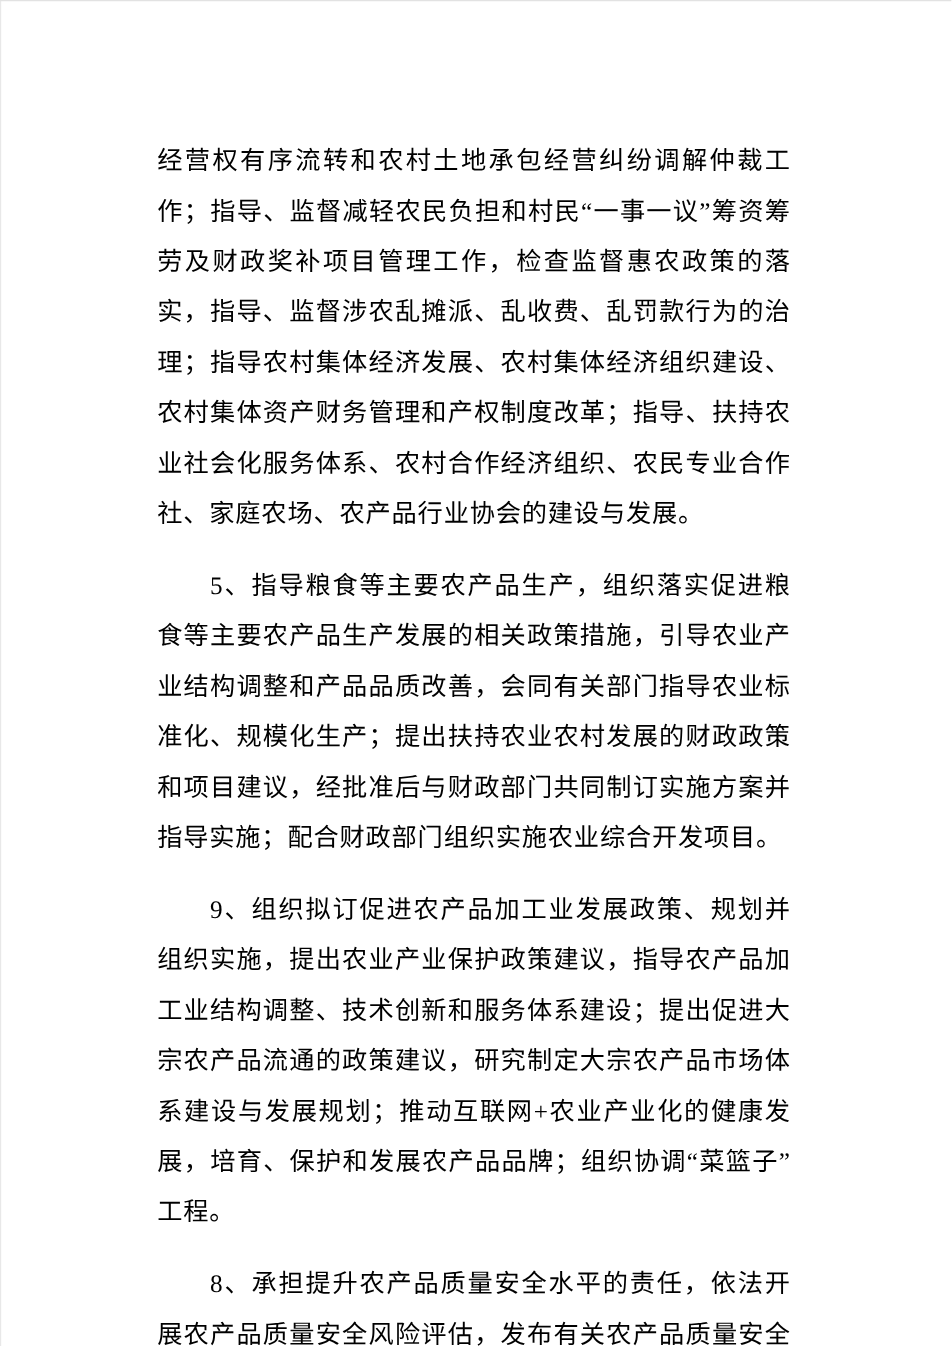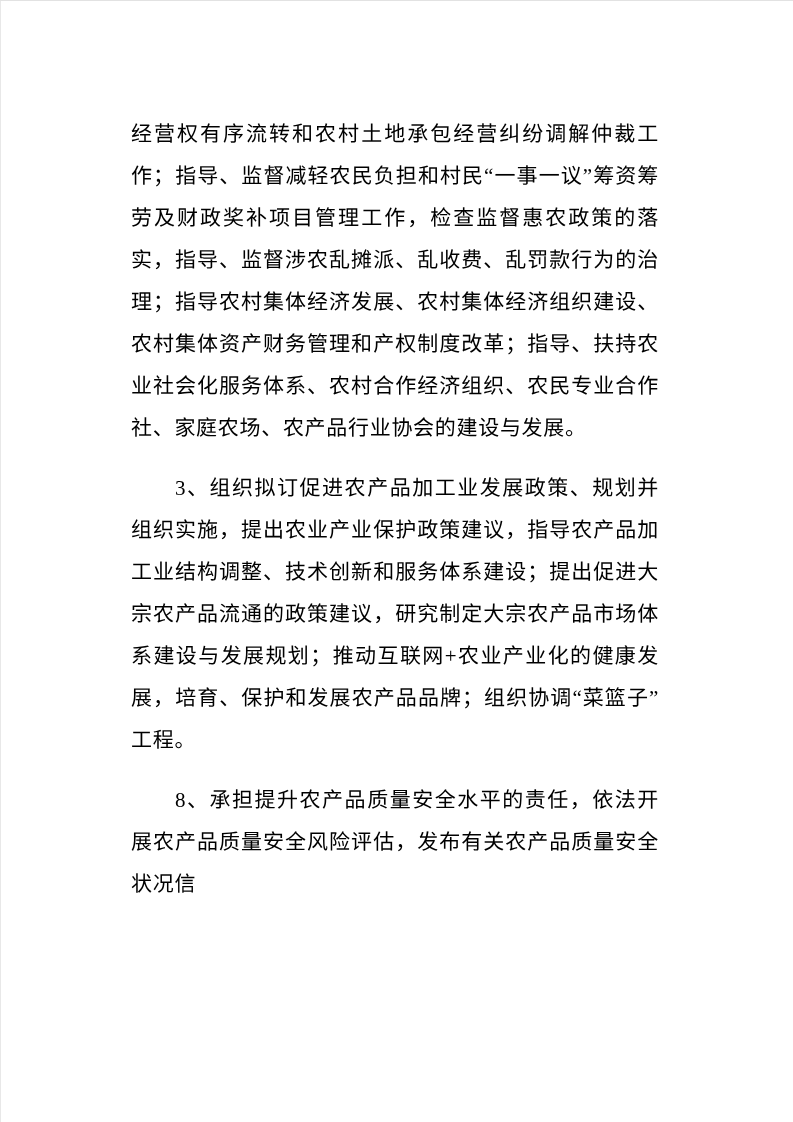--- a/index.html
+++ b/index.html
@@ -37,16 +37,17 @@
   .content p.indent {
     text-indent: 44px;
   }
 </style>
 </head>
 <body>
 
 <div class="page">
   <div class="content">
     <p>经营权有序流转和农村土地承包经营纠纷调解仲裁工作；指导、监督减轻农民负担和村民“一事一议”筹资筹劳及财政奖补项目管理工作，检查监督惠农政策的落实，指导、监督涉农乱摊派、乱收费、乱罚款行为的治理；指导农村集体经济发展、农村集体经济组织建设、农村集体资产财务管理和产权制度改革；指导、扶持农业社会化服务体系、农村合作经济组织、农民专业合作社、家庭农场、农产品行业协会的建设与发展。</p>
-    <p class="indent">3、组织拟订促进农产品加工业发展政策、规划并组织实施，提出农业产业保护政策建议，指导农产品加工业结构调整、技术创新和服务体系建设；提出促进大宗农产品流通的政策建议，研究制定大宗农产品市场体系建设与发展规划；推动互联网+农业产业化的健康发展，培育、保护和发展农产品品牌；组织协调“菜篮子”工程。</p>
+    <p class="indent">5、指导粮食等主要农产品生产，组织落实促进粮食等主要农产品生产发展的相关政策措施，引导农业产业结构调整和产品品质改善，会同有关部门指导农业标准化、规模化生产；提出扶持农业农村发展的财政政策和项目建议，经批准后与财政部门共同制订实施方案并指导实施；配合财政部门组织实施农业综合开发项目。</p>
+    <p class="indent">9、组织拟订促进农产品加工业发展政策、规划并组织实施，提出农业产业保护政策建议，指导农产品加工业结构调整、技术创新和服务体系建设；提出促进大宗农产品流通的政策建议，研究制定大宗农产品市场体系建设与发展规划；推动互联网+农业产业化的健康发展，培育、保护和发展农产品品牌；组织协调“菜篮子”工程。</p>
     <p class="indent">8、承担提升农产品质量安全水平的责任，依法开展农产品质量安全风险评估，发布有关农产品质量安全状况信</p>
   </div>
 </div>
 
 </body></html>

